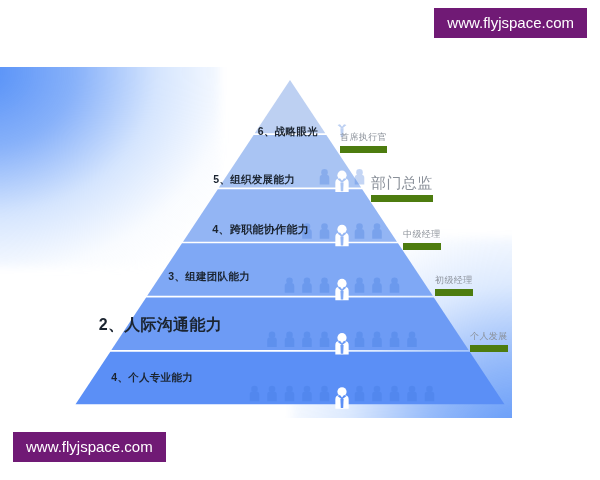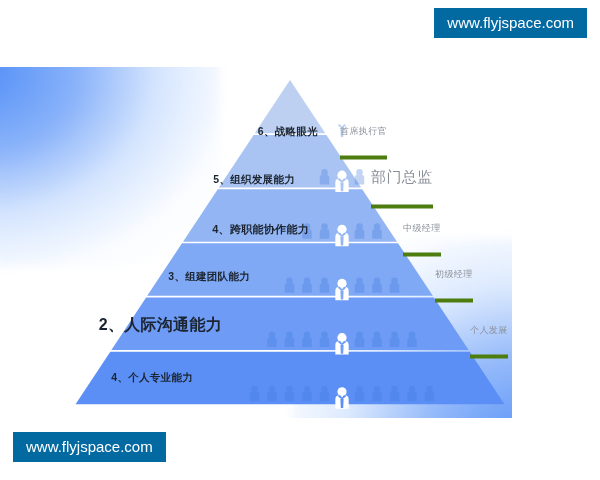--- a/index.html
+++ b/index.html
@@ -73,41 +73,41 @@
     letter-spacing: 0.3px;
     transform: translate(-100%, -50%);
   }
 
   
   .role-label {
     position: absolute;
     color: #8a9099;
     white-space: nowrap;
     transform: translateY(-50%);
-    padding-bottom: 18px;
-    border-bottom: 4px solid #4d7c0f;
+    padding-bottom: 2px;
+    border-bottom: 7px solid #4d7c0f;
     letter-spacing: 0.4px;
   }
 
   
   #chart-title {
     position: absolute;
     left: 418px;
     top: 99px;
     font-size: 17px;
     font-weight: 700;
     color: #1d6ae0;
     letter-spacing: 1px;
     white-space: nowrap;
   }
 
   
   .watermark {
     position: absolute;
-    background: #0369a1;
+    background: #701a75;
     color: #ffffff;
     font-size: 15px;
     font-family: "Liberation Sans", "DejaVu Sans", sans-serif;
     padding: 7px 13px 8px 13px;
     white-space: nowrap;
     line-height: 1;
   }
   #watermark-top { right: 13px; top: 8px; }
   #watermark-bottom { left: 13px; bottom: 18px; }
 </style>

